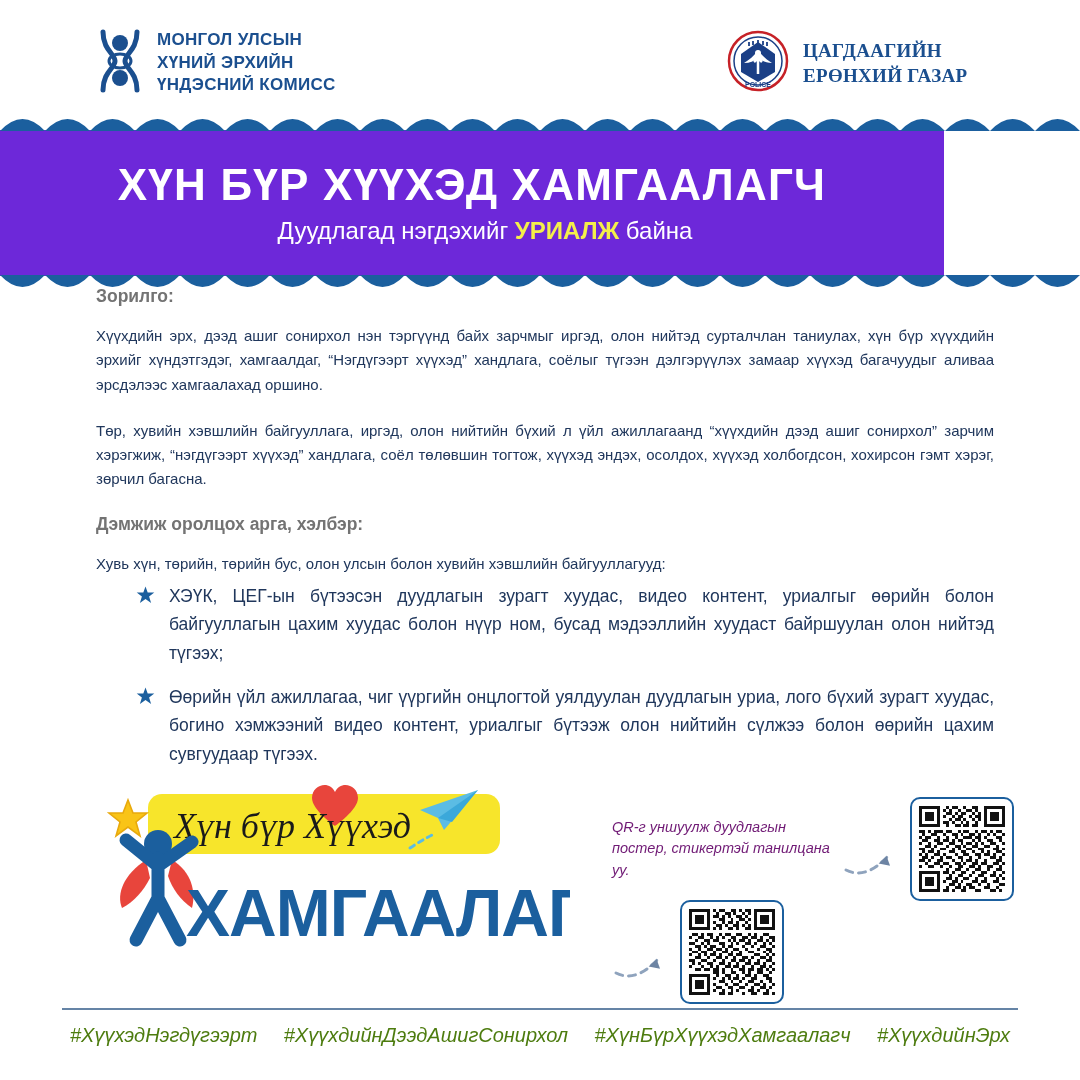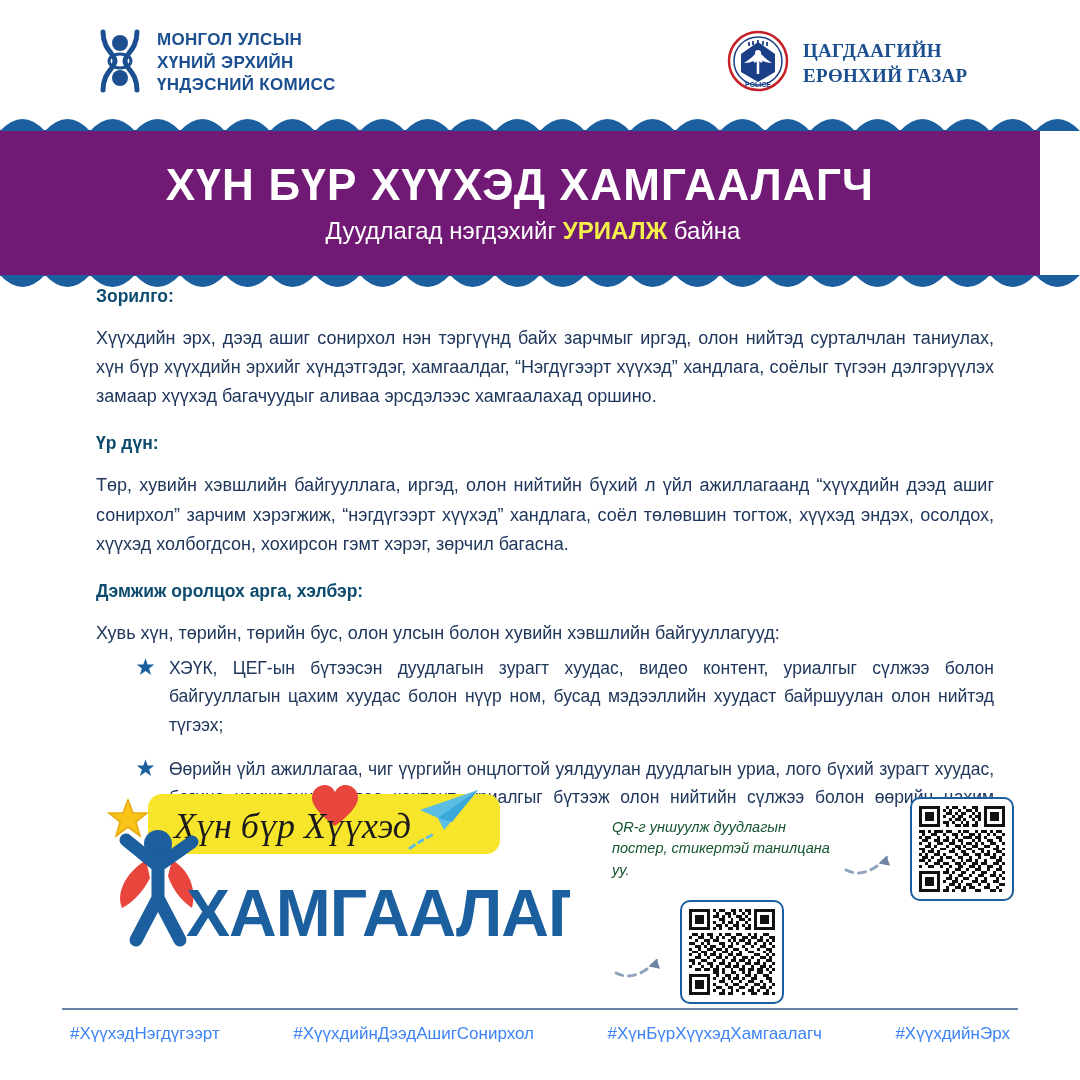--- a/index.html
+++ b/index.html
@@ -35,22 +35,22 @@
     line-height: 1.35;
     letter-spacing: .3px;
     white-space: pre-line;
   }
   .logo-text.police { font-size: 19px; line-height: 1.32; font-family: Liberation Serif, serif; }
 
   
   .banner {
     position: absolute;
     top: 130px; left: 0;
-    width: 1040px; height: 146px;
-    background: #701a75;
+    width: 944px; height: 146px;
+    background: #6d28d9;
     display: flex;
     flex-direction: column;
     justify-content: center;
   }
   .scallop {
     position: absolute;
     left: 0; width: 1080px; height: 20px;
   }
   .scallop.top    { top: -19px; }
   .scallop.bottom { bottom: -19px; transform: scaleY(-1); }
@@ -75,25 +75,25 @@
 
   
   .content {
     position: absolute;
     top: 286px; left: 96px;
     width: 898px;
   }
   .sec-head {
     font-size: 17.5px;
     font-weight: bold;
-    color: #0c4a6e;
+    color: #737373;
     margin-bottom: 17px;
   }
   .sec-body {
-    font-size: 18px;
+    font-size: 15px;
     line-height: 1.62;
     color: #20375c;
     text-align: justify;
     margin-bottom: 22px;
   }
   .sec-body.tight { margin-bottom: 4px; }
 
   .bullets { margin-top: 6px; }
   .bullet {
     display: flex;
@@ -123,21 +123,21 @@
     align-items: center;
   }
   .qr-row.one { left: 612px; top: 797px; }
   .qr-row.two { left: 612px; top: 900px; }
 
   .qr-caption {
     width: 230px;
     font-size: 14.5px;
     font-style: italic;
     line-height: 1.45;
-    color: #14532d;
+    color: #701a75;
   }
   .qr-arrow { width: 62px; height: 40px; margin-top: 22px; }
   .qr-frame {
     width: 104px; height: 104px;
     border: 2.5px solid #1b5f9e;
     border-radius: 10px;
     padding: 7px;
     background: #fff;
     margin-left: 6px;
   }
@@ -153,22 +153,23 @@
   }
   .hashtags {
     position: absolute;
     left: 62px; top: 1024px;
     width: 956px;
     display: flex;
     justify-content: space-between;
     padding: 0 8px;
   }
   .hashtag {
-    font-size: 17px;
-    color: #3b82f6;
+    font-size: 20px;
+    font-style: italic;
+    color: #4d7c0f;
     white-space: nowrap;
   }
 </style>
 </head>
 <body>
 
 <div class="page">
 
   <div class="header">
 
@@ -228,35 +229,34 @@
                Q 742.5 -4 765 20 Q 787.5 -4 810 20 Q 832.5 -4 855 20 Q 877.5 -4 900 20
                Q 922.5 -4 945 20 Q 967.5 -4 990 20 Q 1012.5 -4 1035 20 Q 1057.5 -4 1080 20 Z" fill="#1b5f9e"></path>
     </svg>
   </div>
 
   <div class="content">
 
     <div class="sec-head">Зорилго:</div>
     <div class="sec-body">Хүүхдийн эрх, дээд ашиг сонирхол нэн тэргүүнд байх зарчмыг иргэд, олон нийтэд сурталчлан таниулах, хүн бүр хүүхдийн эрхийг хүндэтгэдэг, хамгаалдаг, “Нэгдүгээрт хүүхэд” хандлага, соёлыг түгээн дэлгэрүүлэх замаар хүүхэд багачуудыг аливаа эрсдэлээс хамгаалахад оршино.</div>
 
-    <div class="sec-head">Үр дүн:</div>
     <div class="sec-body">Төр, хувийн хэвшлийн байгууллага, иргэд, олон нийтийн бүхий л үйл ажиллагаанд “хүүхдийн дээд ашиг сонирхол” зарчим хэрэгжиж, “нэгдүгээрт хүүхэд” хандлага, соёл төлөвшин тогтож, хүүхэд эндэх, осолдох, хүүхэд холбогдсон, хохирсон гэмт хэрэг, зөрчил багасна.</div>
 
     <div class="sec-head">Дэмжиж оролцох арга, хэлбэр:</div>
     <div class="sec-body tight">Хувь хүн, төрийн, төрийн бус, олон улсын болон хувийн хэвшлийн байгууллагууд:</div>
 
     <div class="bullets">
 
       <div class="bullet">
         <span class="star-icon">
           <svg width="19" height="19" viewBox="0 0 19 19">
             <path d="M9.5 0.5 L11.7 6.6 L18.3 6.6 L13.1 10.6 L15.1 17 L9.5 13.1 L3.9 17 L5.9 10.6 L0.7 6.6 L7.3 6.6 Z" fill="#1b5f9e"></path>
           </svg>
         </span>
-        <div class="bullet-text">ХЭҮК, ЦЕГ-ын бүтээсэн дуудлагын зурагт хуудас, видео контент, уриалгыг сүлжээ болон байгууллагын цахим хуудас болон нүүр ном, бусад мэдээллийн хуудаст байршуулан олон нийтэд түгээх;</div>
+        <div class="bullet-text">ХЭҮК, ЦЕГ-ын бүтээсэн дуудлагын зурагт хуудас, видео контент, уриалгыг өөрийн болон байгууллагын цахим хуудас болон нүүр ном, бусад мэдээллийн хуудаст байршуулан олон нийтэд түгээх;</div>
       </div>
 
       <div class="bullet">
         <span class="star-icon">
           <svg width="19" height="19" viewBox="0 0 19 19">
             <path d="M9.5 0.5 L11.7 6.6 L18.3 6.6 L13.1 10.6 L15.1 17 L9.5 13.1 L3.9 17 L5.9 10.6 L0.7 6.6 L7.3 6.6 Z" fill="#1b5f9e"></path>
           </svg>
         </span>
         <div class="bullet-text">Өөрийн үйл ажиллагаа, чиг үүргийн онцлогтой уялдуулан дуудлагын уриа, лого бүхий зурагт хуудас, богино хэмжээний видео контент, уриалгыг бүтээж олон нийтийн сүлжээ болон өөрийн цахим сувгуудаар түгээх.</div>
       </div>

